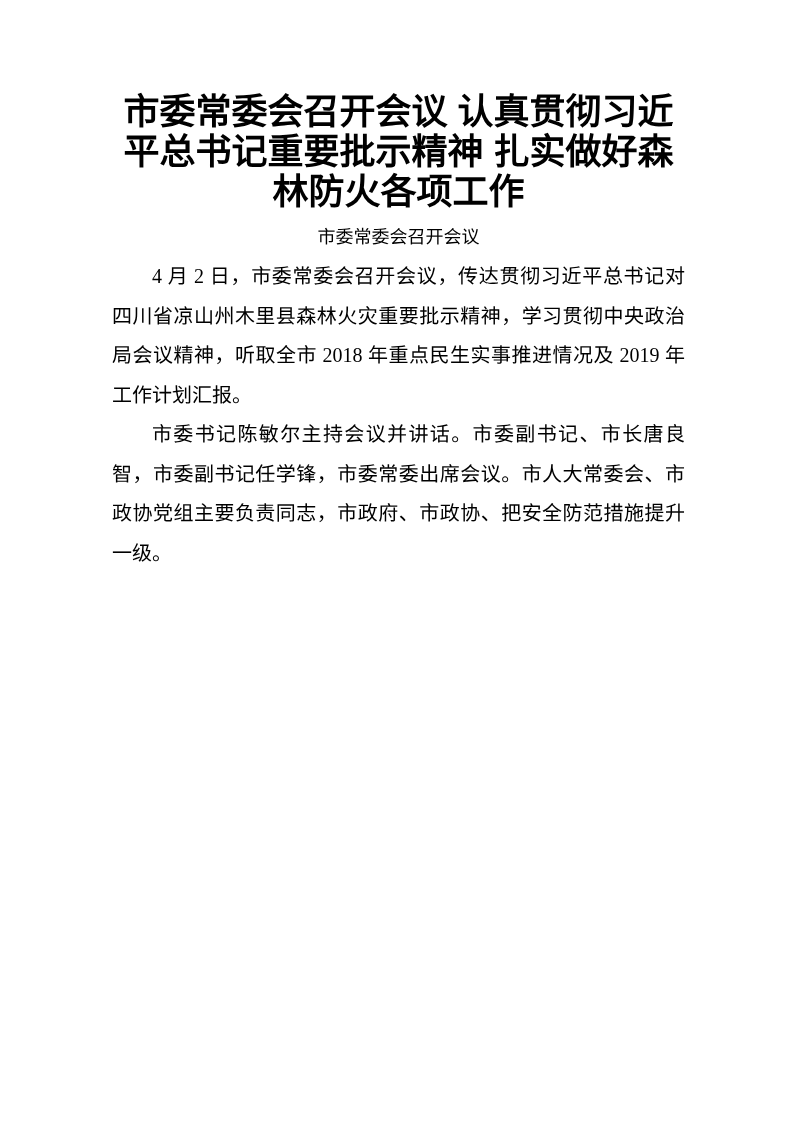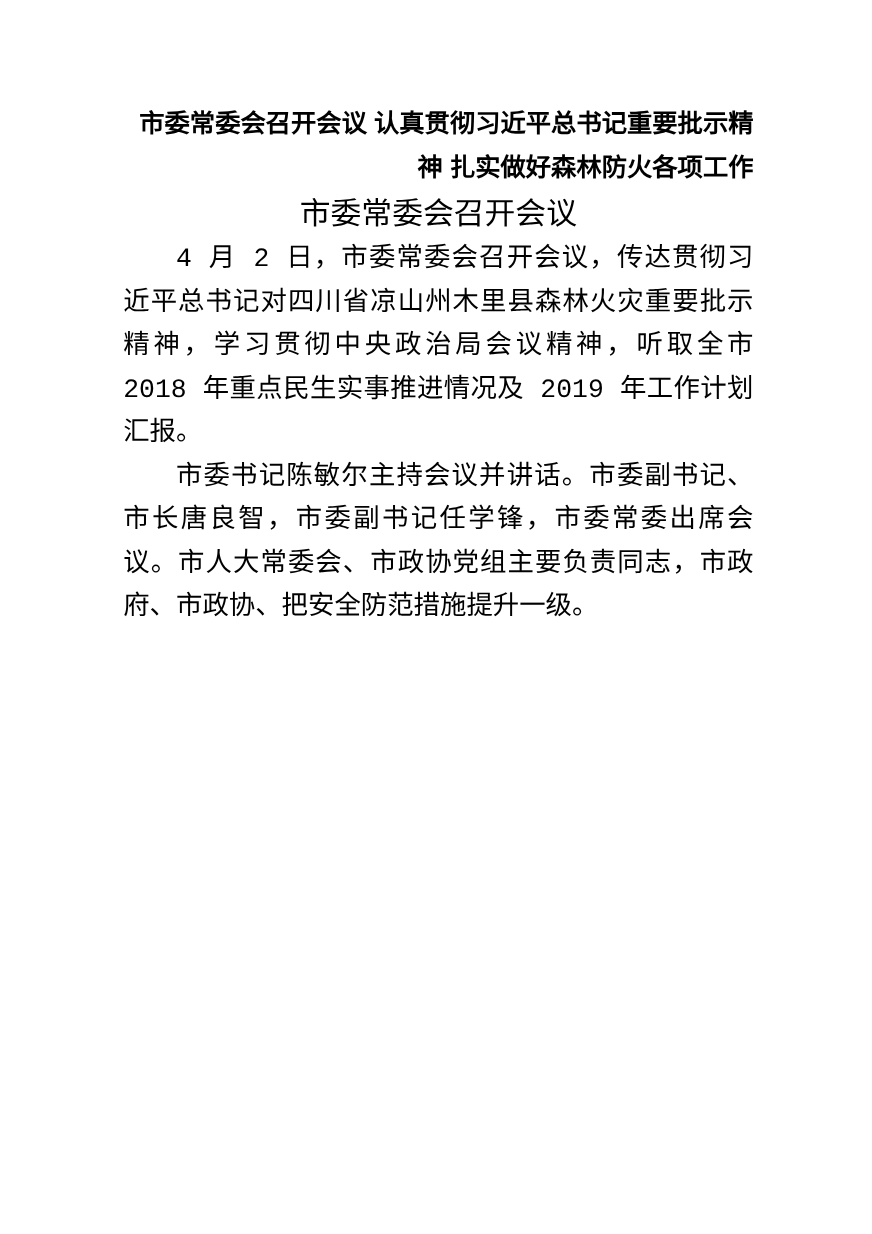--- a/index.html
+++ b/index.html
@@ -14,38 +14,38 @@
     margin: 0 auto;
     background: #ffffff;
     box-sizing: border-box;
     padding: 92px 108px 0 112px;
     overflow: hidden;
     color: #000000;
   }
   .doc-title {
     font-family: "Liberation Sans", "DejaVu Sans", sans-serif;
     font-weight: 700;
-    font-size: 23px;
+    font-size: 36px;
     line-height: 40px;
-    text-align: right;
+    text-align: center;
     margin: 0 0 6px 0;
     letter-spacing: 0;
   }
   .doc-subtitle, .doc-byline {
-    font-family: Liberation Mono, monospace;
+    font-family: Liberation Serif, serif;
     font-weight: 400;
-    font-size: 28px;
+    font-size: 18px;
     line-height: 39px;
     text-align: center;
     margin: 0;
   }
   .doc-paragraph {
-    font-family: Liberation Mono, monospace;
+    font-family: Liberation Serif, serif;
     font-weight: 400;
-    font-size: 24px;
+    font-size: 20px;
     line-height: 39.5px;
     text-align: justify;
     text-indent: 2em;
     margin: 0;
   }
 </style>
 </head>
 <body>
 
 <div class="page">

